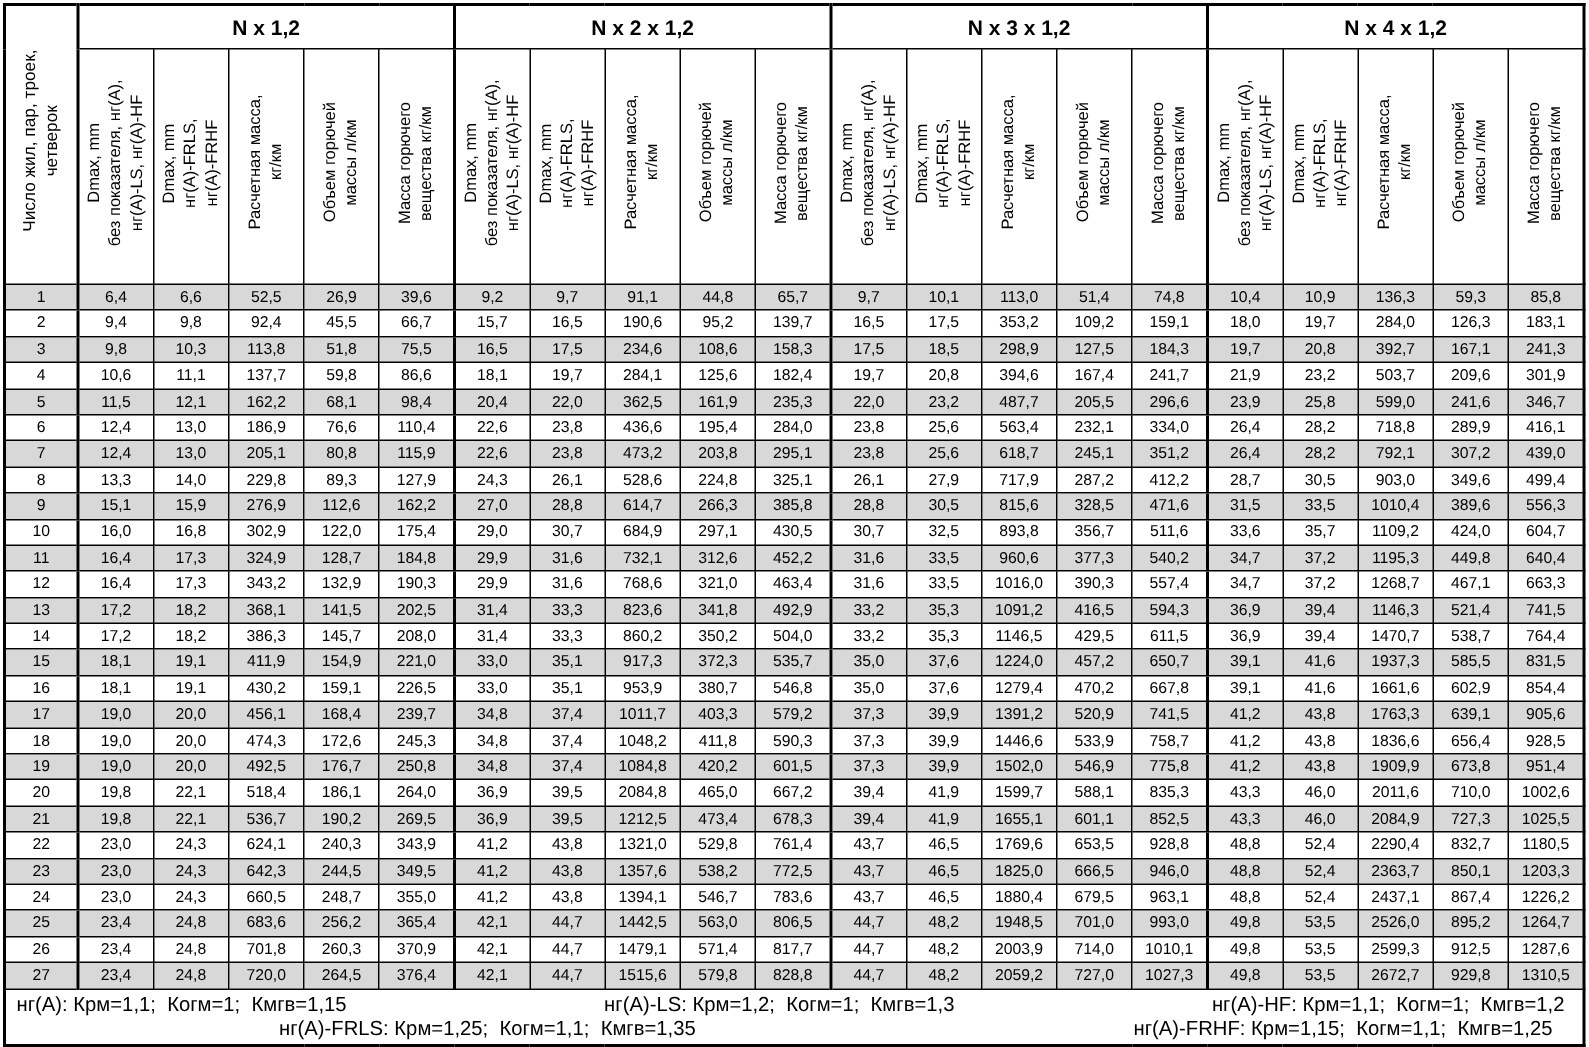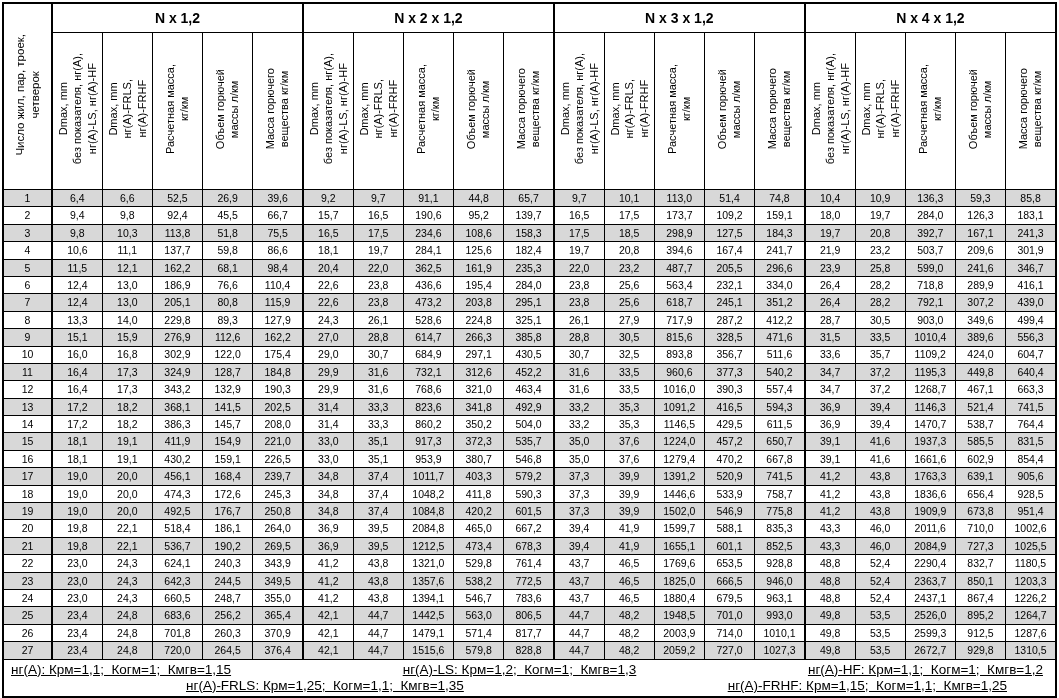--- a/index.html
+++ b/index.html
@@ -27,22 +27,22 @@
     white-space: pre-line; display: inline-block;
     font-size: 11px; line-height: 1.3; font-weight: normal;
   }
   .corner .vtext { font-size: 11.5px; }
   tbody td { font-size: 10.5px; height: 16.4px; line-height: 1; }
   tbody tr.stripe td { background: #d8d8d8; }
   td.num { font-size: 10.5px; }
   tfoot td.foot { height: 34px; border-top: 1px solid #000; padding: 1px 0; }
   .fl1, .fl2 { display: flex; justify-content: space-between; font-size: 13.5px; line-height: 16px; }
   .fl1 { padding: 0 12px 0 7px; }
-  .fl2 { padding: 0 48px 0 182px; }
-  .fl1 span, .fl2 span { white-space: pre; text-decoration: underline; }
+  .fl2 { padding: 0 20px 0 182px; }
+  .fl1 span, .fl2 span { white-space: pre; }
 </style>
 </head>
 <body>
 
 <div class="page">
   <table class="main">
     <colgroup>
       <col style="width:49px">
       <col span="20">
     </colgroup>
@@ -139,21 +139,21 @@
           <td class="cell">92,4</td>
           <td class="cell">45,5</td>
           <td class="cell">66,7</td>
           <td class="cell gsep">15,7</td>
           <td class="cell">16,5</td>
           <td class="cell">190,6</td>
           <td class="cell">95,2</td>
           <td class="cell">139,7</td>
           <td class="cell gsep">16,5</td>
           <td class="cell">17,5</td>
-          <td class="cell">173,7</td>
+          <td class="cell">353,2</td>
           <td class="cell">109,2</td>
           <td class="cell">159,1</td>
           <td class="cell gsep">18,0</td>
           <td class="cell">19,7</td>
           <td class="cell">284,0</td>
           <td class="cell">126,3</td>
           <td class="cell">183,1</td>
         </tr>
         <tr class="stripe">
           <td class="num">3</td>

